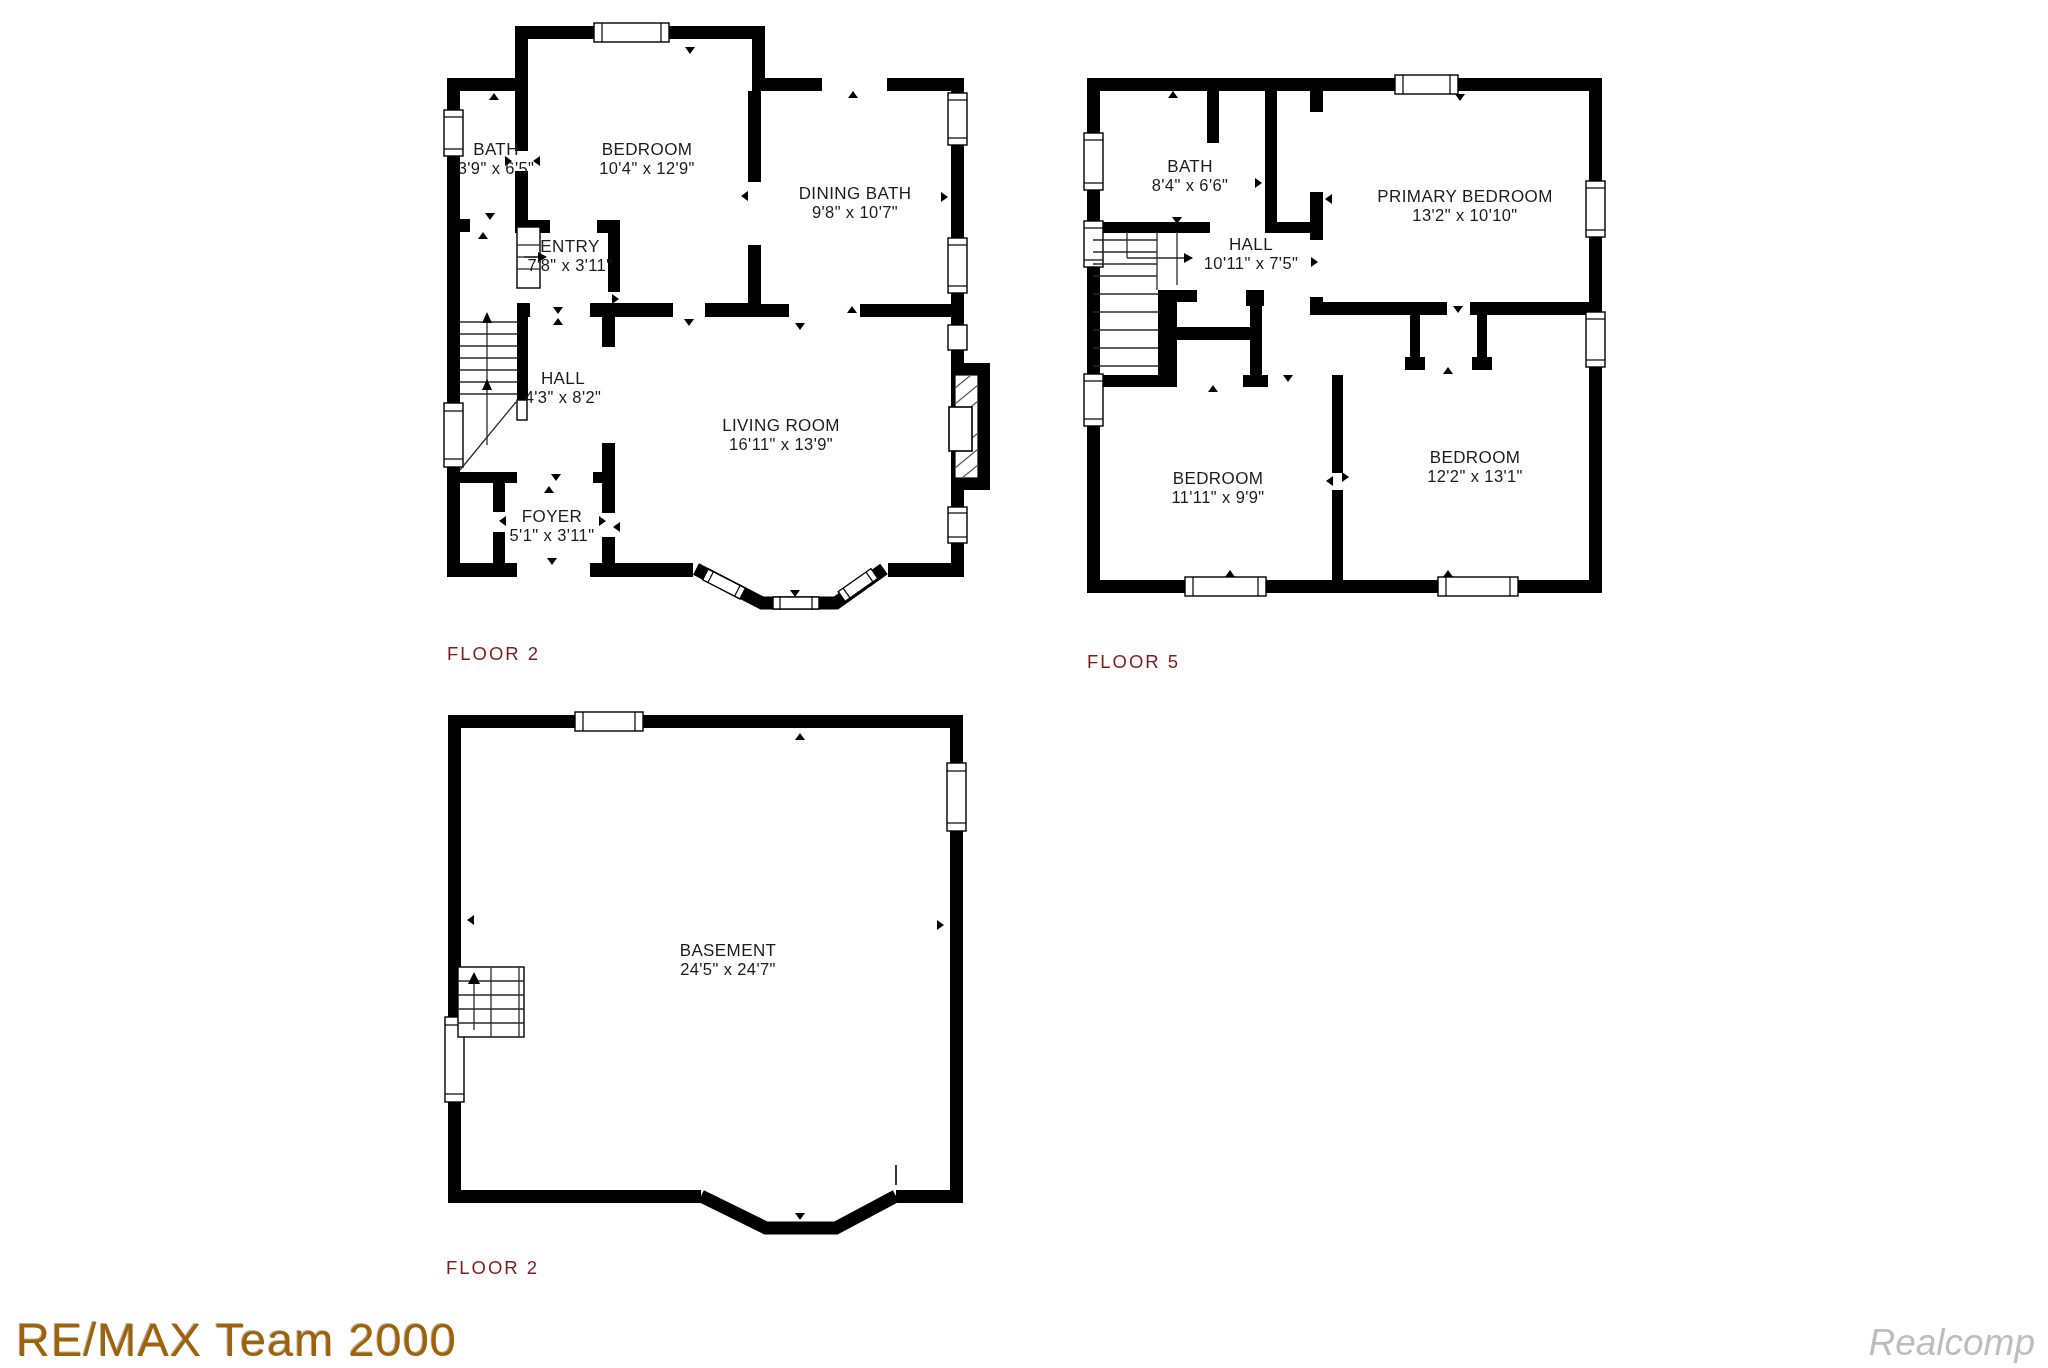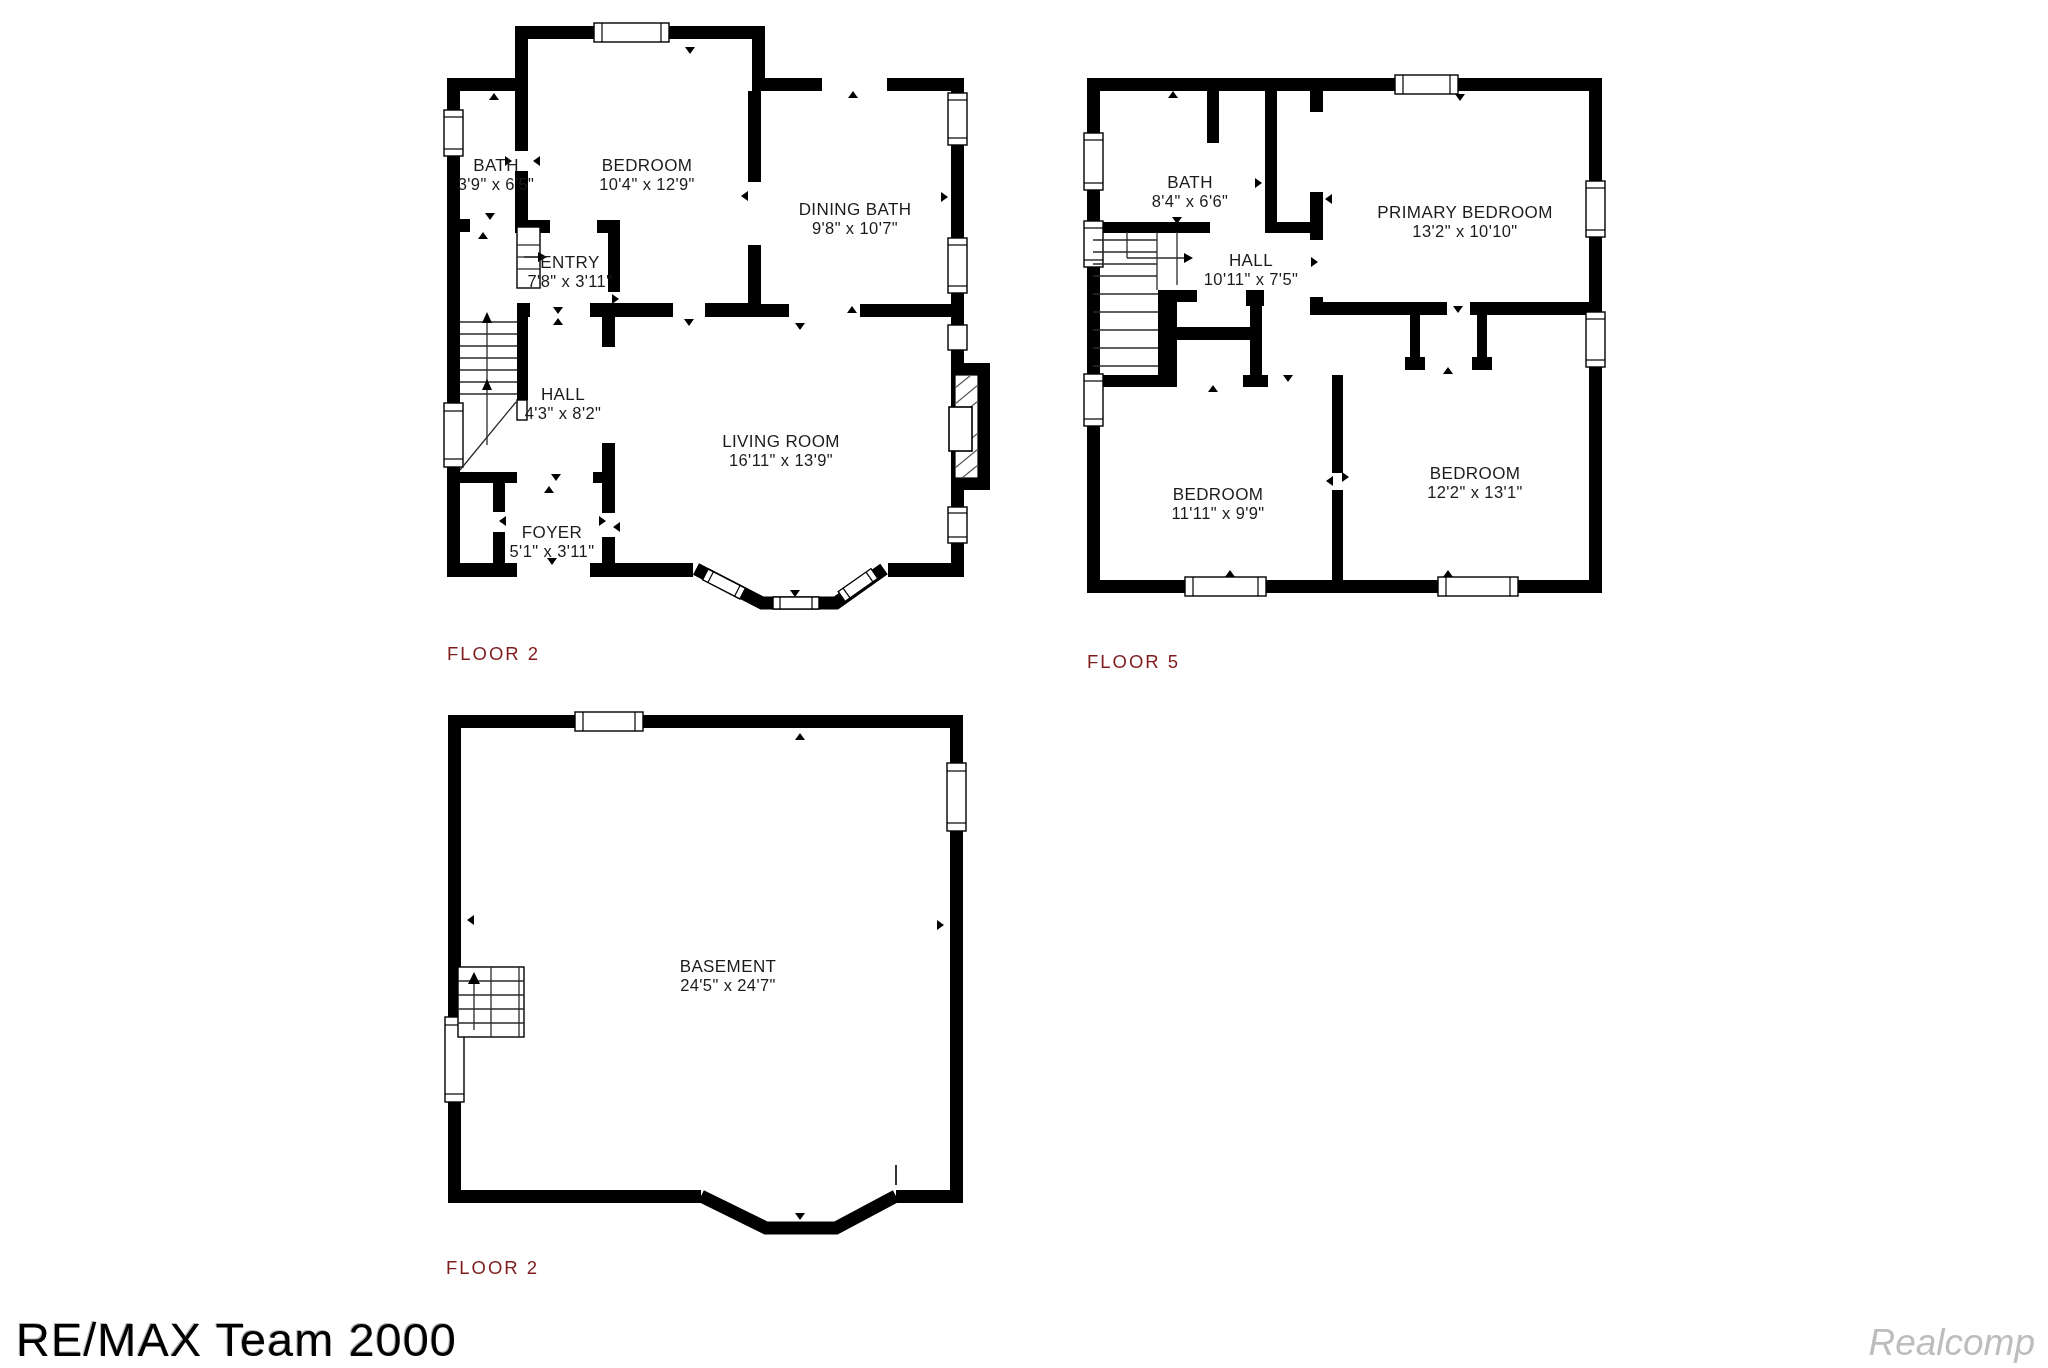--- a/index.html
+++ b/index.html
@@ -5,30 +5,30 @@
   html,body{margin:0;padding:0;}
   body{
     width:2048px;height:1368px;position:relative;overflow:hidden;
     background:#ffffff;
     font-family:"Liberation Sans", sans-serif;
   }
   .plan{position:absolute;}
   .room-label{
     position:absolute;transform:translate(-50%,-50%);
     text-align:center;color:#1b1b1b;white-space:nowrap;
-    font-size:17px;letter-spacing:.4px;line-height:19px;margin-top:16px;
+    font-size:17px;letter-spacing:.4px;line-height:19px;
   }
   .room-label .dims{font-size:16.5px;}
   .floor-caption{
     position:absolute;transform:translate(0,-50%);
     color:#7f1d1d;font-size:18.5px;letter-spacing:2px;white-space:nowrap;
   }
   .wm-left{
     position:absolute;left:16px;top:1312px;
-    font-size:47px;color:#000000;letter-spacing:1px;white-space:nowrap;
+    font-size:47px;color:#a16207;letter-spacing:1px;white-space:nowrap;
     text-shadow:-1px -1px 0 #b3b3b3;
   }
   .wm-right{
     position:absolute;right:13px;top:1322px;
     font-size:37px;color:#bdbdbd;white-space:nowrap;font-style:italic;
   }
   svg{display:block;}
   .wall{fill:#000;}
   .win{fill:#fff;stroke:#000;stroke-width:1.4;}
   .winline{stroke:#000;stroke-width:1.2;}

